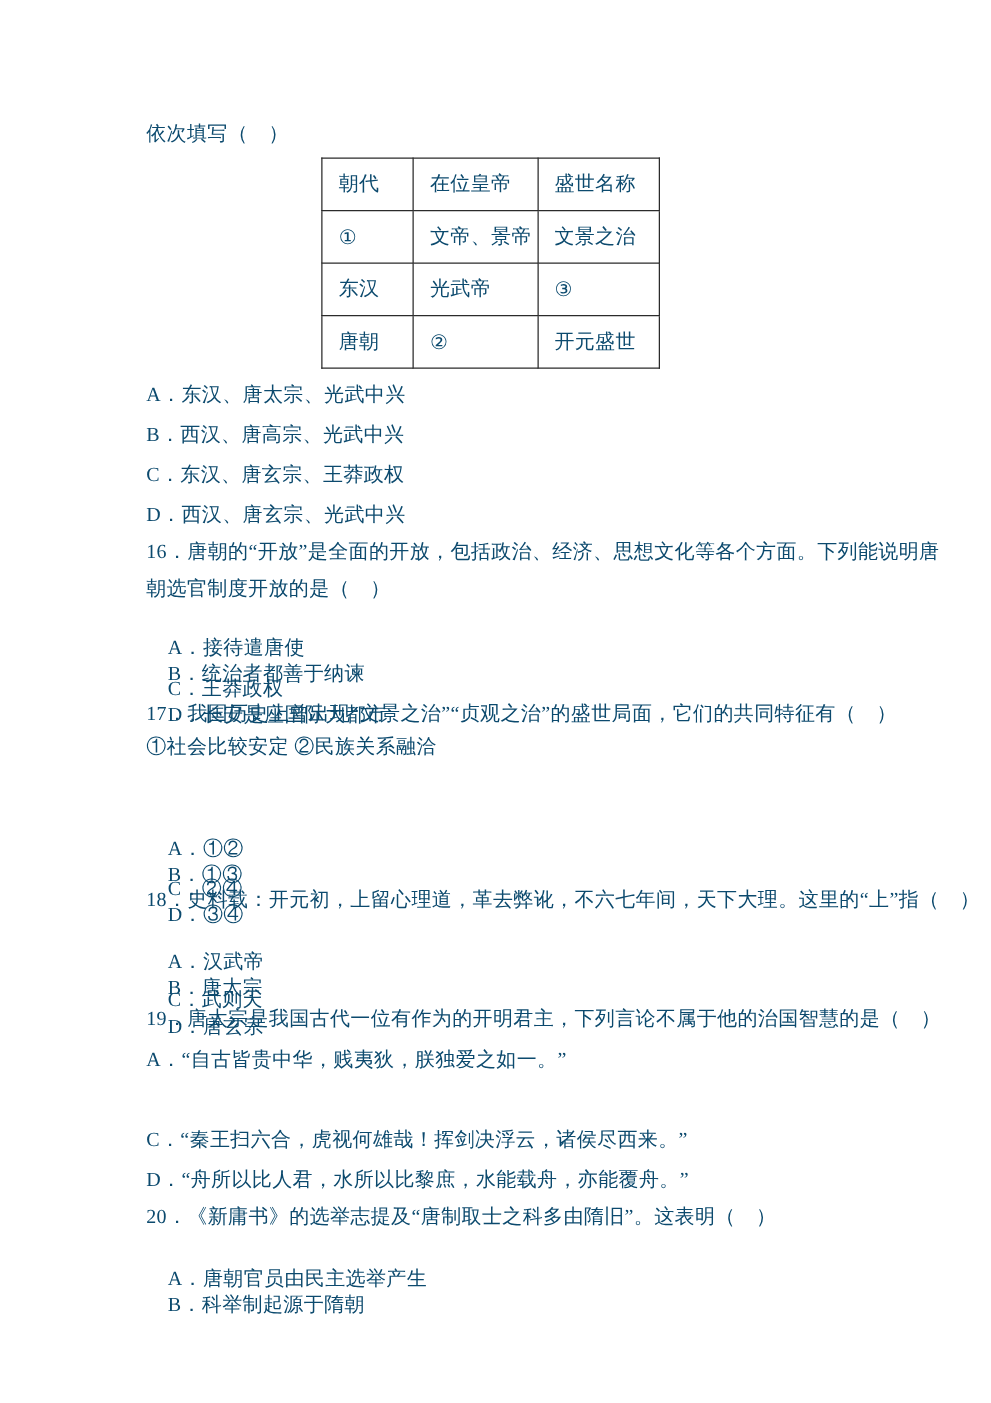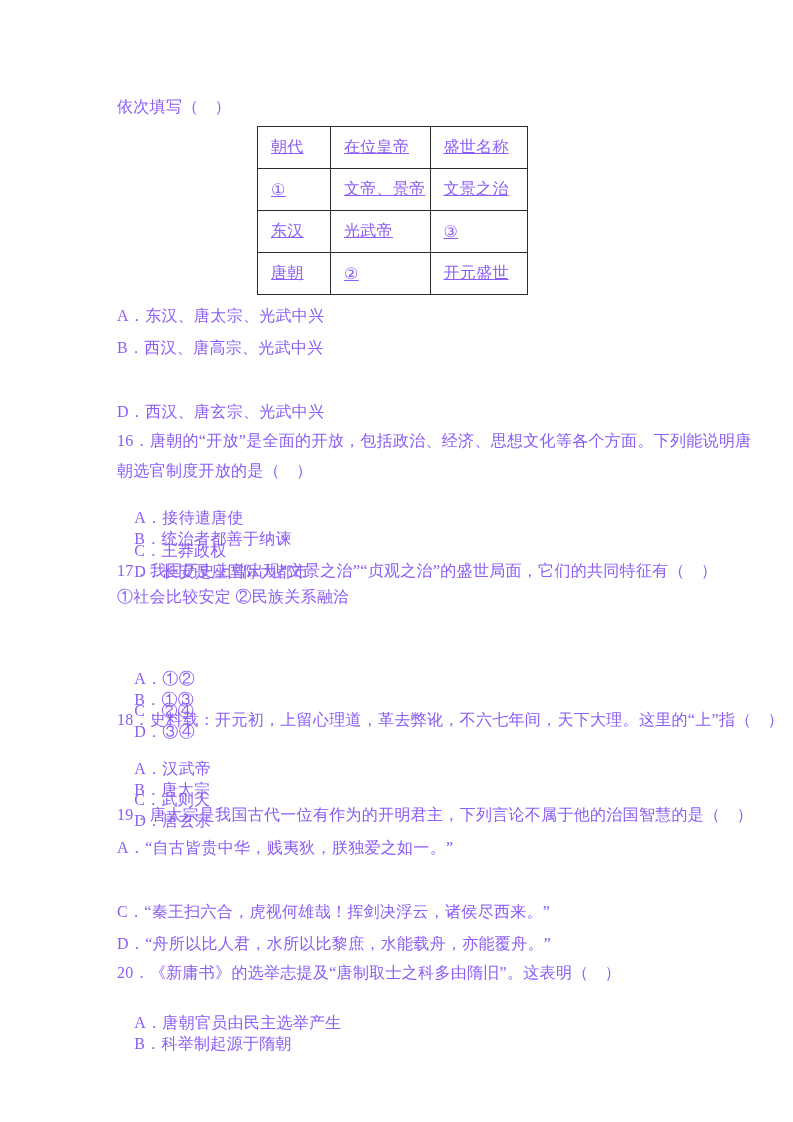--- a/index.html
+++ b/index.html
@@ -3,21 +3,21 @@
 <meta charset="utf-8">
 <style>
   * { margin:0; padding:0; box-sizing:border-box; }
   html,body { background:#ffffff; }
   .page {
     position:relative;
     width:793px;
     height:1122px;
     background:#ffffff;
     font-family:"Liberation Serif","DejaVu Serif",serif;
-    color:#8b5cf6;
+    color:#0c4a6e;
     font-size:16px;
     overflow:hidden;
   }
   .line {
     position:absolute;
     left:117px;
     white-space:pre;
     letter-spacing:0.3px;
   }
   .optrow {
@@ -36,21 +36,20 @@
   }
   table.dyn td {
     border:1px solid #2b2b2b;
     height:42px;
     vertical-align:middle;
     padding:0 4px 0 13px;
     font-size:16px;
     letter-spacing:0.3px;
     white-space:nowrap;
     overflow:hidden;
-    text-decoration:underline;
   }
   td.c1 { width:73px; }
   td.c2 { width:90px; }
   td.c3 { width:97px; }
 </style>
 </head>
 <body>
 
 <div class="page">
 
@@ -76,20 +75,21 @@
       <tr>
         <td class="c1">唐朝</td>
         <td class="c2">②</td>
         <td class="c3">开元盛世</td>
       </tr>
     </tbody>
   </table>
 
   <div class="line" style="top:306px">A．东汉、唐太宗、光武中兴</div>
   <div class="line" style="top:338px">B．西汉、唐高宗、光武中兴</div>
+  <div class="line" style="top:370px">C．东汉、唐玄宗、王莽政权</div>
   <div class="line" style="top:402px">D．西汉、唐玄宗、光武中兴</div>
 
   <div class="line" style="top:431px">16．唐朝的“开放”是全面的开放，包括政治、经济、思想文化等各个方面。下列能说明唐</div>
   <div class="line" style="top:461px">朝选官制度开放的是（　）</div>
   <div class="optrow" style="top:490px">
     <span class="opt-left">A．接待遣唐使</span>
     <span>B．统治者都善于纳谏</span>
   </div>
   <div class="optrow" style="top:523px">
     <span class="opt-left">C．王莽政权</span>

